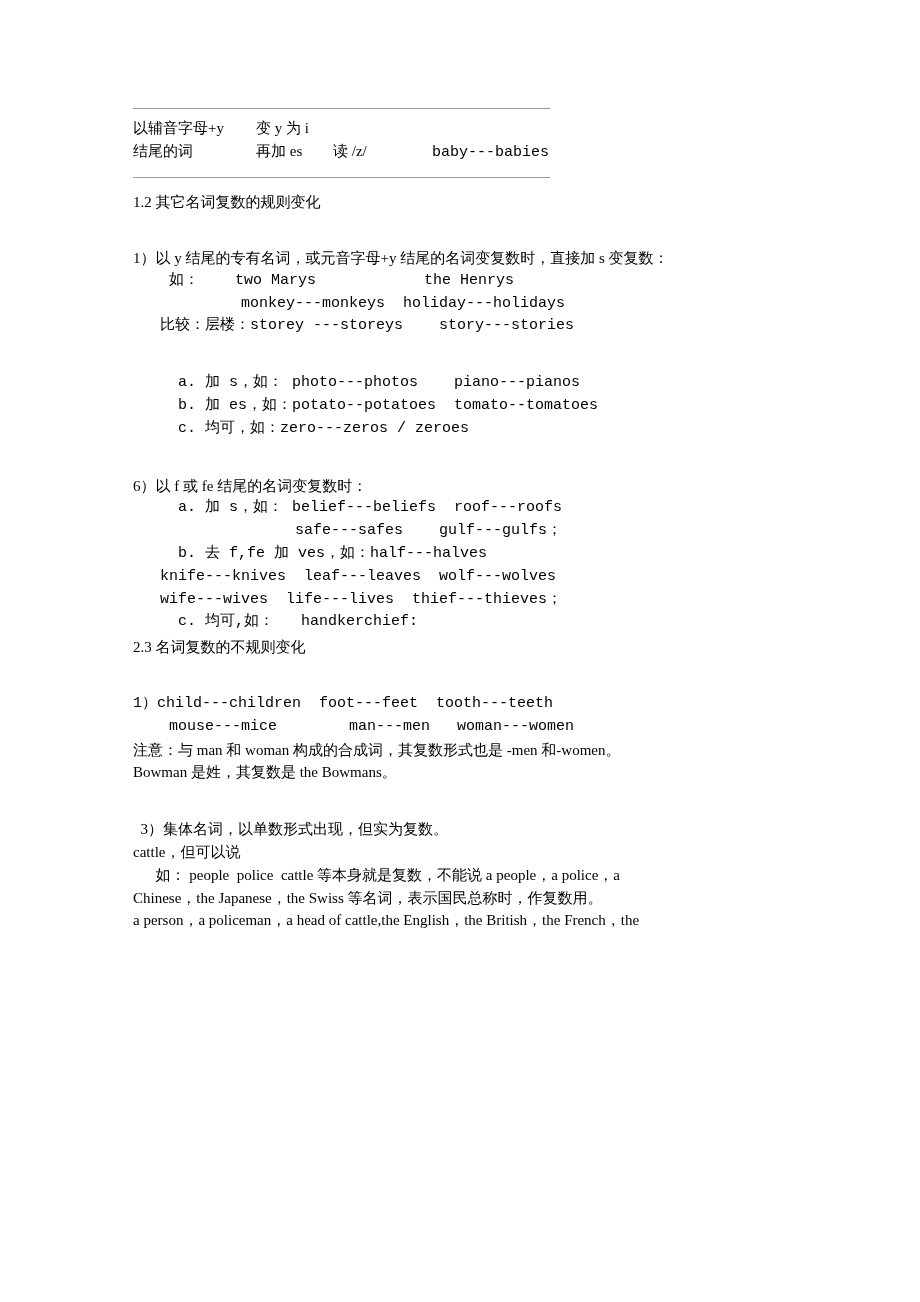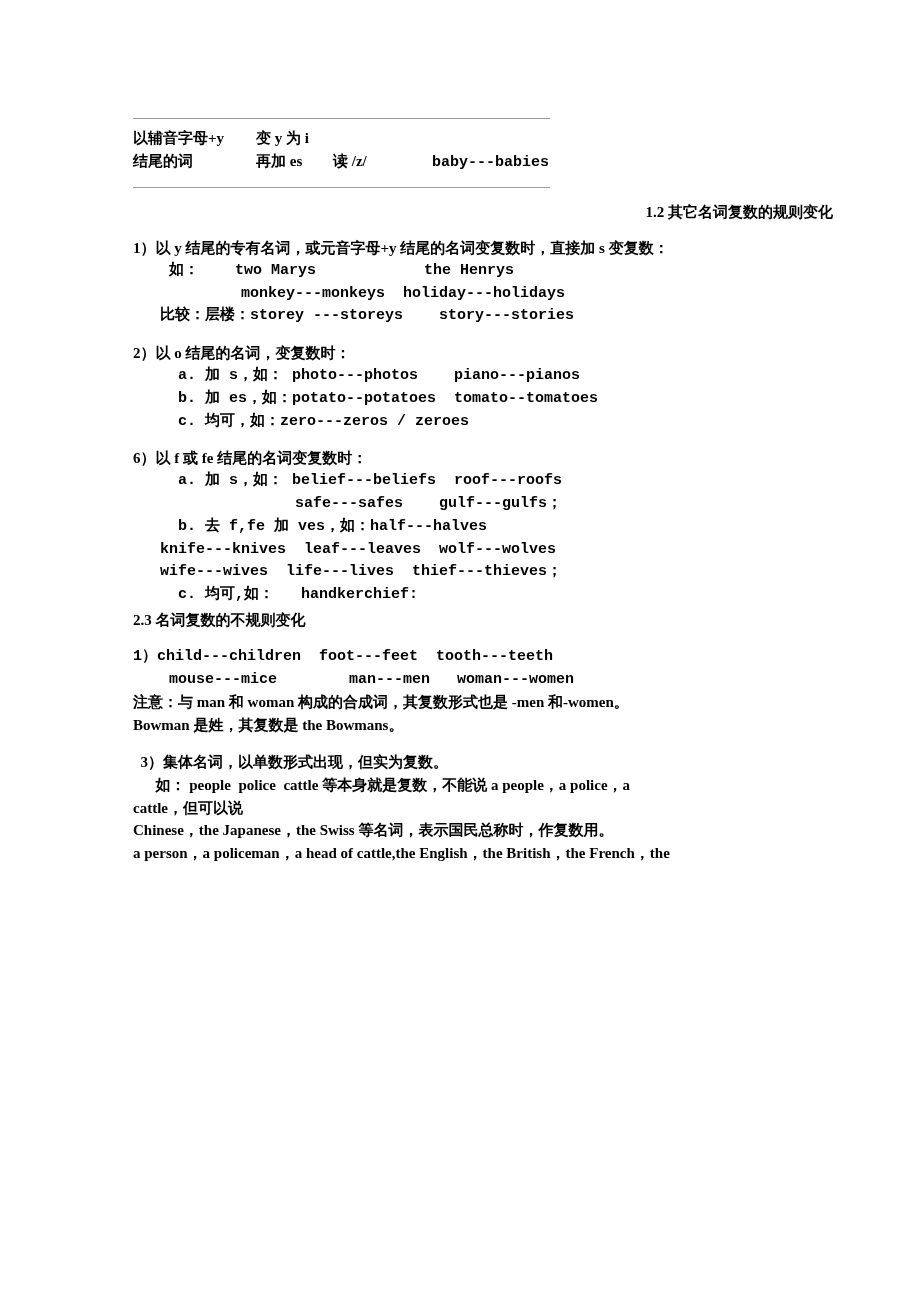--- a/index.html
+++ b/index.html
@@ -17,23 +17,22 @@
   }
   .page {
     position: absolute;
     left: 0; top: 0;
     width: 920px;
     height: 1302px;
   }
   .content {
     position: absolute;
     left: 133px;
-    top: 118px;
+    top: 108px;
     width: 700px;
-    font-weight: bold;
   }
   .mono {
     font-family: "Liberation Mono", "DejaVu Sans Mono", monospace;
   }
   .hr {
     width: 417px;
     height: 0;
     border: 0;
     border-top: 1px solid #9a9a9a;
     margin: 0;
@@ -58,34 +57,33 @@
   .col-a { width: 123px; }
   .col-b { width: 77px; }
   .col-c { width: 99px; }
   .col-d { width: 118px; }
 
   .heading {
     font-size: 15px;
     line-height: 1.5;
     margin: 13px 0 0 0;
     white-space: pre;
-    text-align: right;
   }
 
   .line {
     font-size: 15px;
     line-height: 1.52;
     white-space: pre;
     margin: 0;
   }
   
   .flush {
     margin-left: 0;
   }
-  .blk { margin-top: 14px; }
+  .blk { margin-top: 34px; }
 </style>
 </head>
 <body>
 
 <div class="page">
   <div class="content">
 
     <hr class="hr hr-top">
 
     <table class="deftable">
@@ -116,21 +114,20 @@
     <div class="heading">1.2 其它名词复数的规则变化</div>
 
     <div class="blk">
       <div class="line">1）以 y 结尾的专有名词，或元音字母+y 结尾的名词变复数时，直接加 s 变复数：</div>
       <div class="line mono">    如：    two Marys            the Henrys</div>
       <div class="line mono">            monkey---monkeys  holiday---holidays</div>
       <div class="line mono">   比较：层楼：storey ---storeys    story---stories</div>
     </div>
 
     <div class="blk">
-      <div class="line">2）以 o 结尾的名词，变复数时：</div>
       <div class="line mono">     a. 加 s，如： photo---photos    piano---pianos</div>
       <div class="line mono">     b. 加 es，如：potato--potatoes  tomato--tomatoes</div>
       <div class="line mono">     c. 均可，如：zero---zeros / zeroes</div>
     </div>
 
     <div class="blk">
       <div class="line">6）以 f 或 fe 结尾的名词变复数时：</div>
       <div class="line mono">     a. 加 s，如： belief---beliefs  roof---roofs</div>
       <div class="line mono">                  safe---safes    gulf---gulfs；</div>
       <div class="line mono">     b. 去 f,fe 加 ves，如：half---halves</div>
@@ -144,20 +141,20 @@
     <div class="blk">
       <div class="line mono">1）child---children  foot---feet  tooth---teeth</div>
       <div class="line mono">    mouse---mice        man---men   woman---women</div>
       <div class="line flush">注意：与 man 和 woman 构成的合成词，其复数形式也是 -men 和-women。</div>
       <div class="line flush">Bowman 是姓，其复数是 the Bowmans。</div>
     </div>
 
 
     <div class="blk">
       <div class="line">  3）集体名词，以单数形式出现，但实为复数。</div>
+      <div class="line flush">cattle，但可以说</div>
       <div class="line">      如： people  police  cattle 等本身就是复数，不能说 a people，a police，a</div>
-      <div class="line flush">cattle，但可以说</div>
       <div class="line flush">Chinese，the Japanese，the Swiss 等名词，表示国民总称时，作复数用。</div>
       <div class="line flush">a person，a policeman，a head of cattle,the English，the British，the French，the</div>
     </div>
 
   </div>
 </div>
 
 </body></html>

